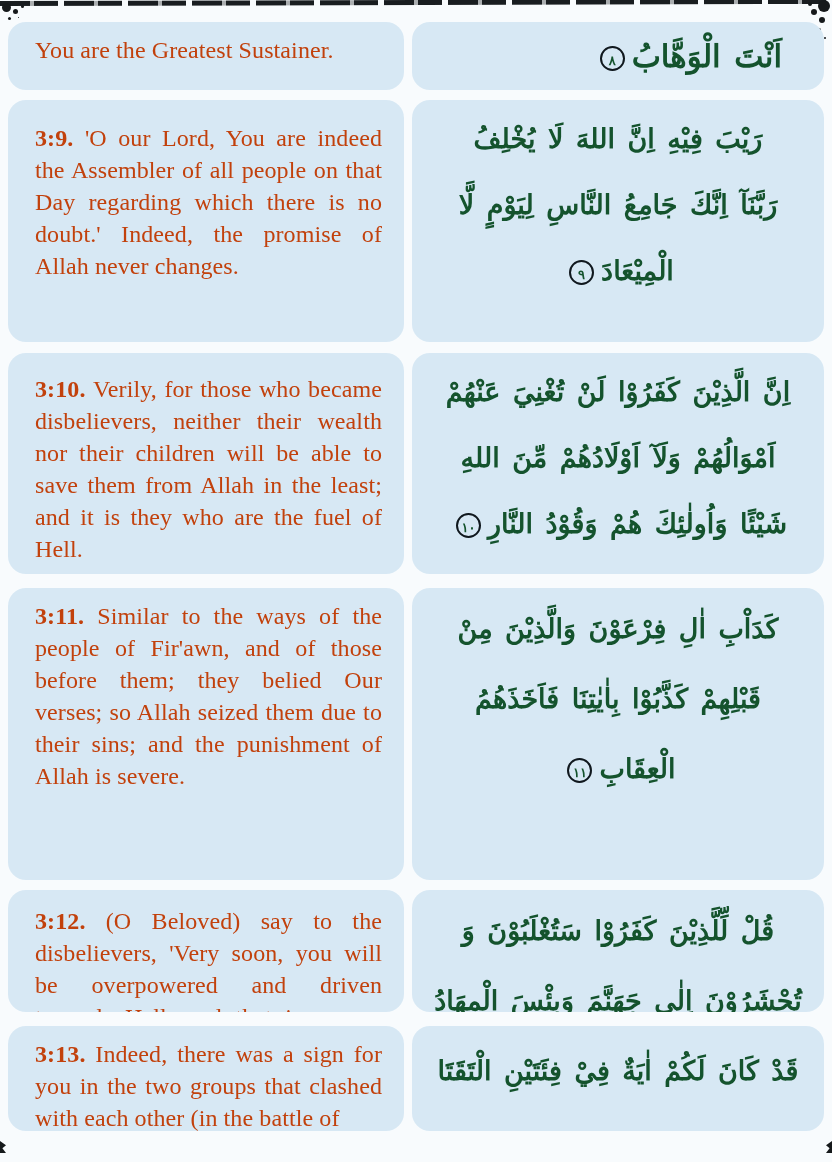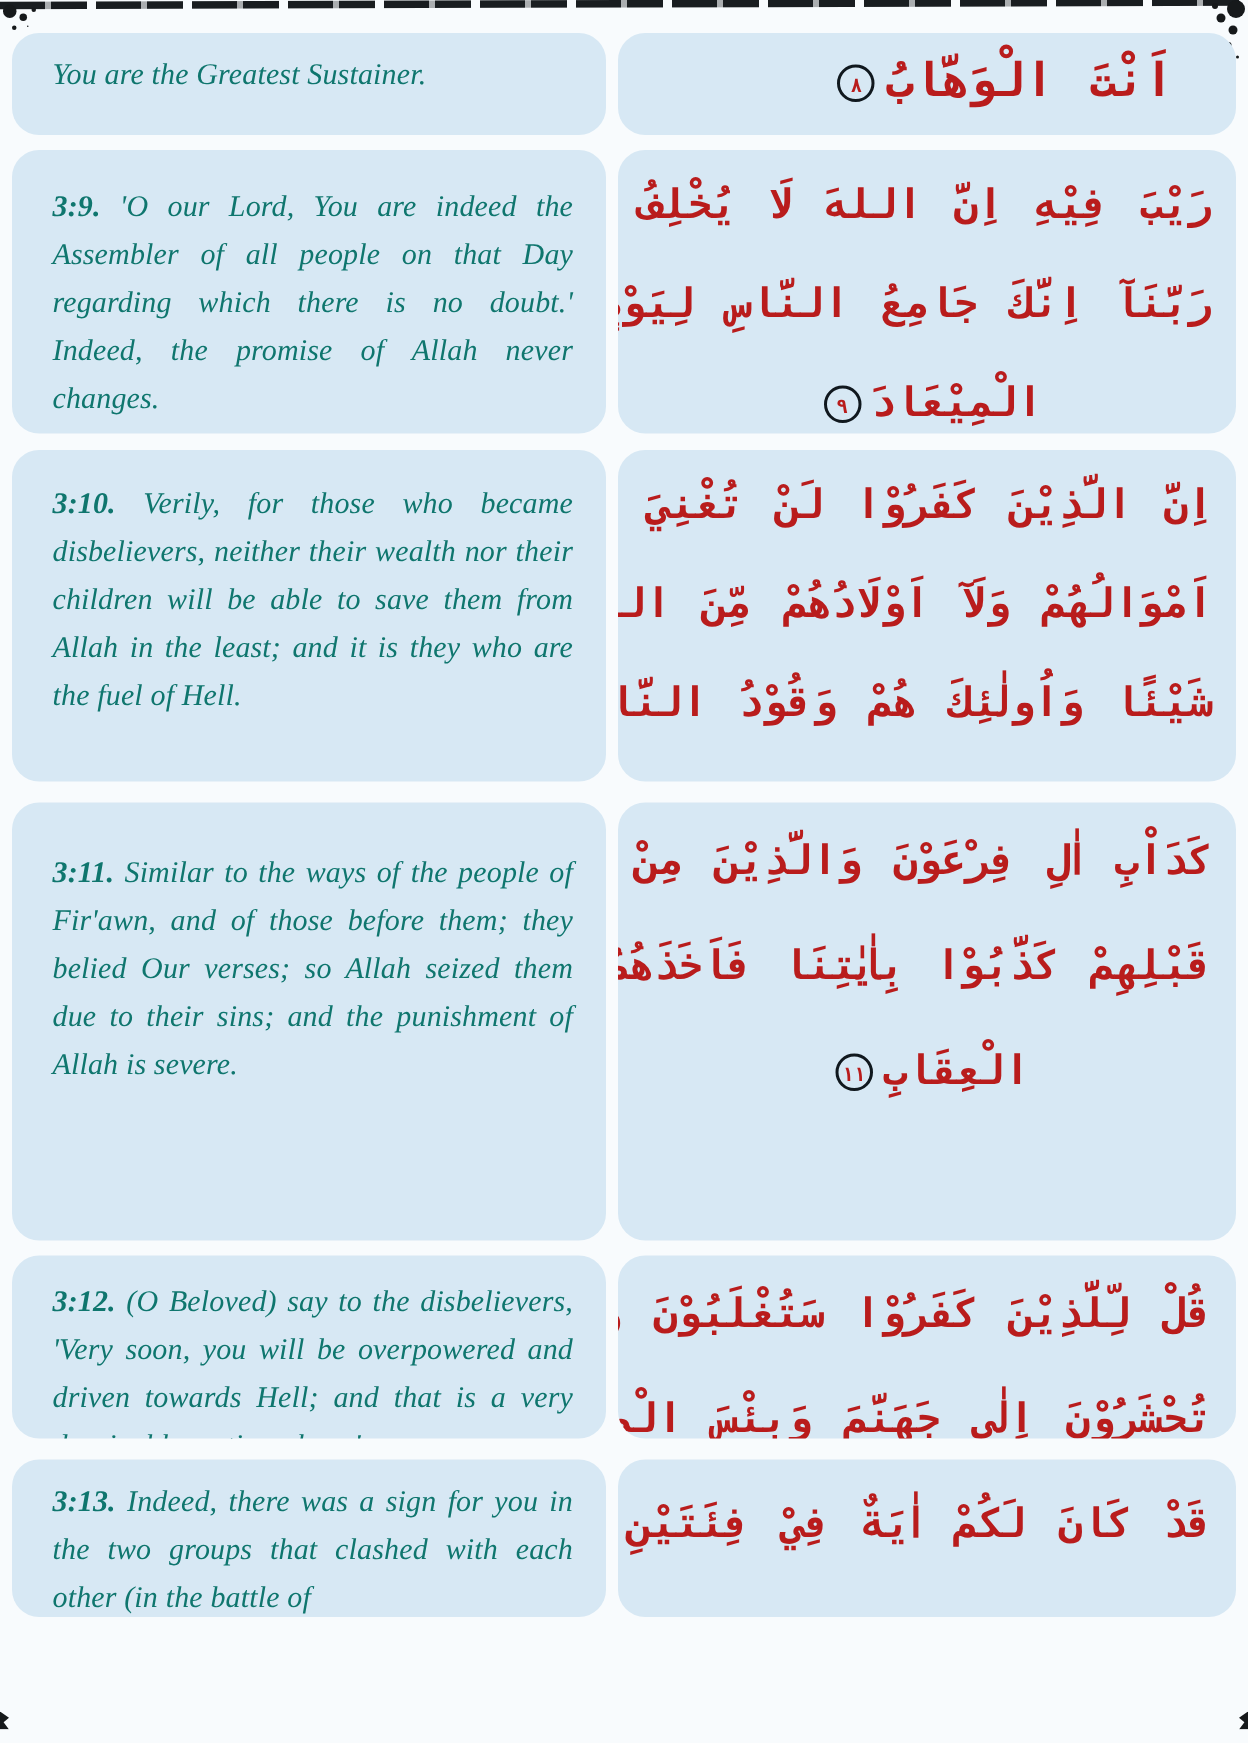--- a/index.html
+++ b/index.html
@@ -50,49 +50,48 @@
     background:#d7e8f4;
     border-radius:18px;
     box-sizing:border-box;
     overflow:hidden;
   }
   .ebox{width:396px;}
   .abox{width:412px;direction:rtl;}
 
   
   .row:nth-of-type(1){height:68px;margin-bottom:10px;}
-  .row:nth-of-type(2){height:189px;margin-bottom:11px;justify-content:flex-end;}
+  .row:nth-of-type(2){height:242px;margin-bottom:11px;justify-content:flex-end;}
   .row:nth-of-type(3){height:221px;margin-bottom:14px;}
   .row:nth-of-type(4){height:292px;margin-bottom:10px;}
   .row:nth-of-type(5){height:122px;margin-bottom:14px;}
   .row:nth-of-type(6){height:105px;margin-bottom:0;align-items:center;}
   .row .box{height:100%;}
 
   .etext{
     margin:0;
     padding:22px 22px 0 27px;
-    font-size:20px;
+    font-size:24px;
     line-height:32px;
-    color:#0f766e;
+    color:#c2410c;
     text-align:justify;
     letter-spacing:.1px;
-    font-style:italic;
   }
   .row:nth-of-type(1) .etext{padding-top:12px;}
   .row:nth-of-type(3) .etext{padding-top:20px;}
-  .row:nth-of-type(4) .etext{padding-top:31px;}
+  .row:nth-of-type(4) .etext{padding-top:12px;}
   .row:nth-of-type(5) .etext{padding-top:15px;}
   .row:nth-of-type(6) .etext{padding-top:12px;}
   .vnum{font-weight:bold;}
   .vnum::after{content:" ";}
 
   .abox{
-    font-family:Liberation Mono, monospace;
+    font-family:Liberation Sans, sans-serif;
     font-weight:bold;
-    color:#b91c1c;
+    color:#14532d;
     padding:6px 16px 0 16px;
   }
   .aline{
     font-size:27px;
     line-height:66px;
     text-align:center;
     white-space:nowrap;
     word-spacing:5px;
   }
   .row:nth-of-type(1) .abox{display:flex;align-items:center;justify-content:flex-start;padding:0 42px 0 16px;}

